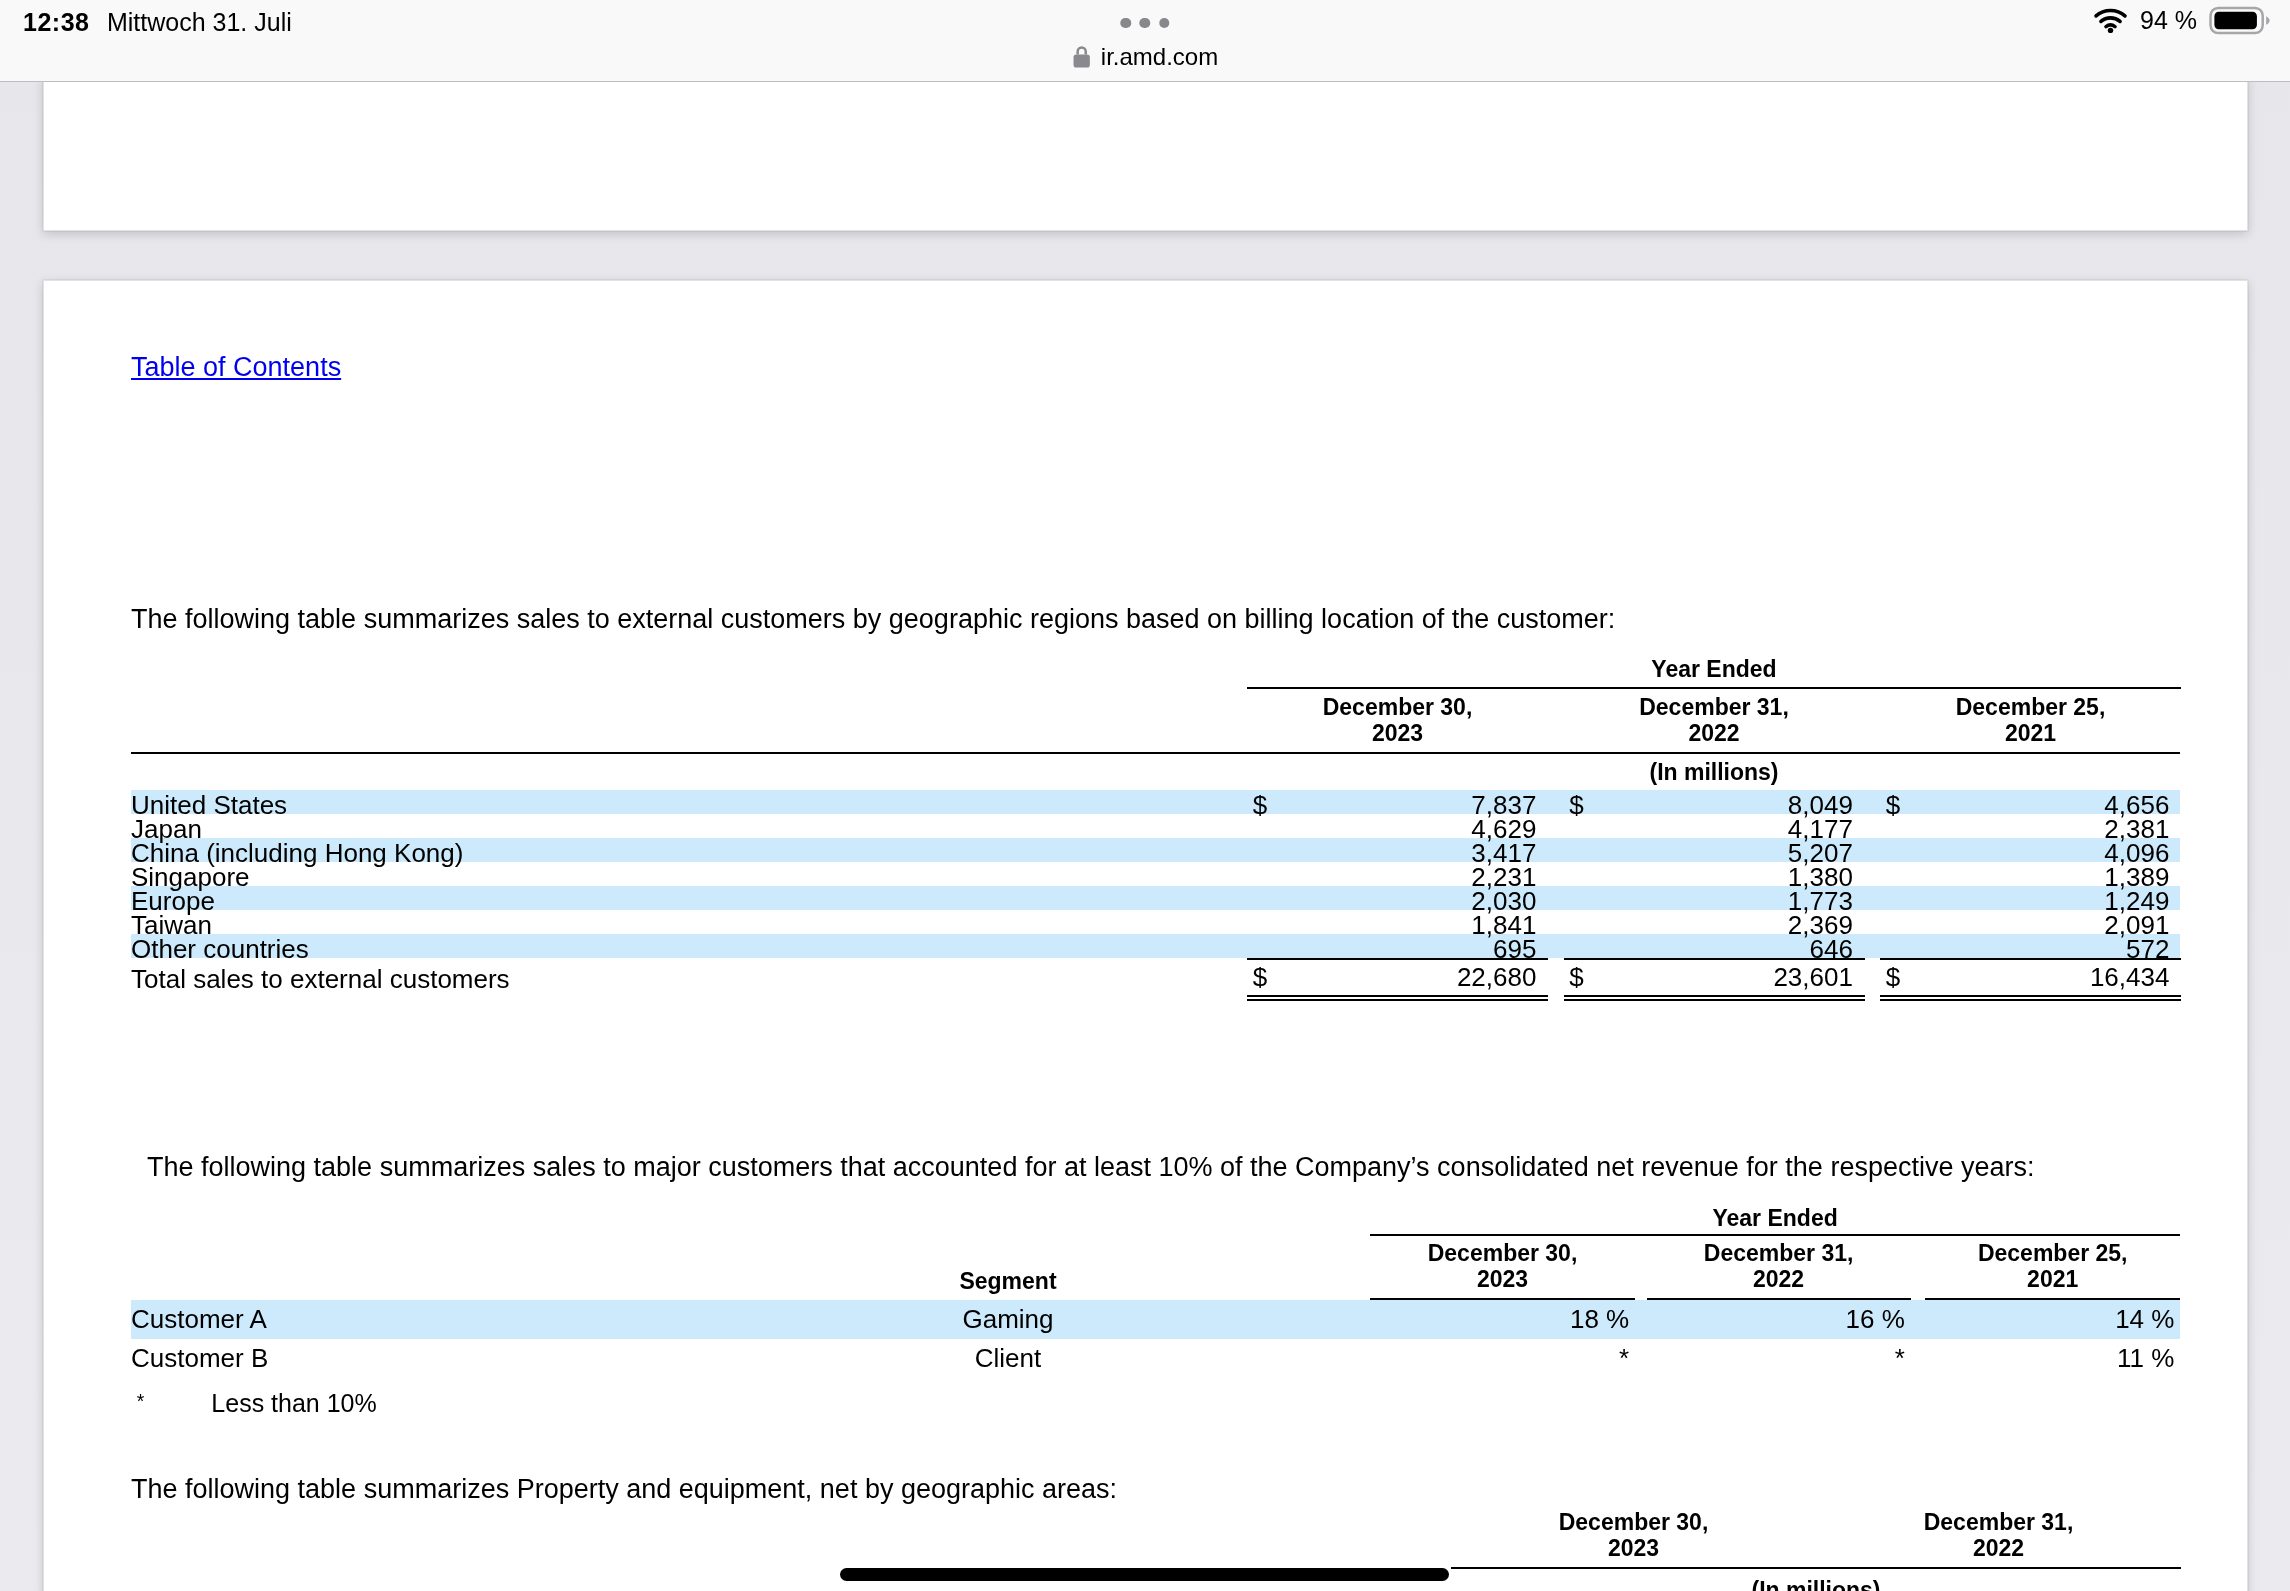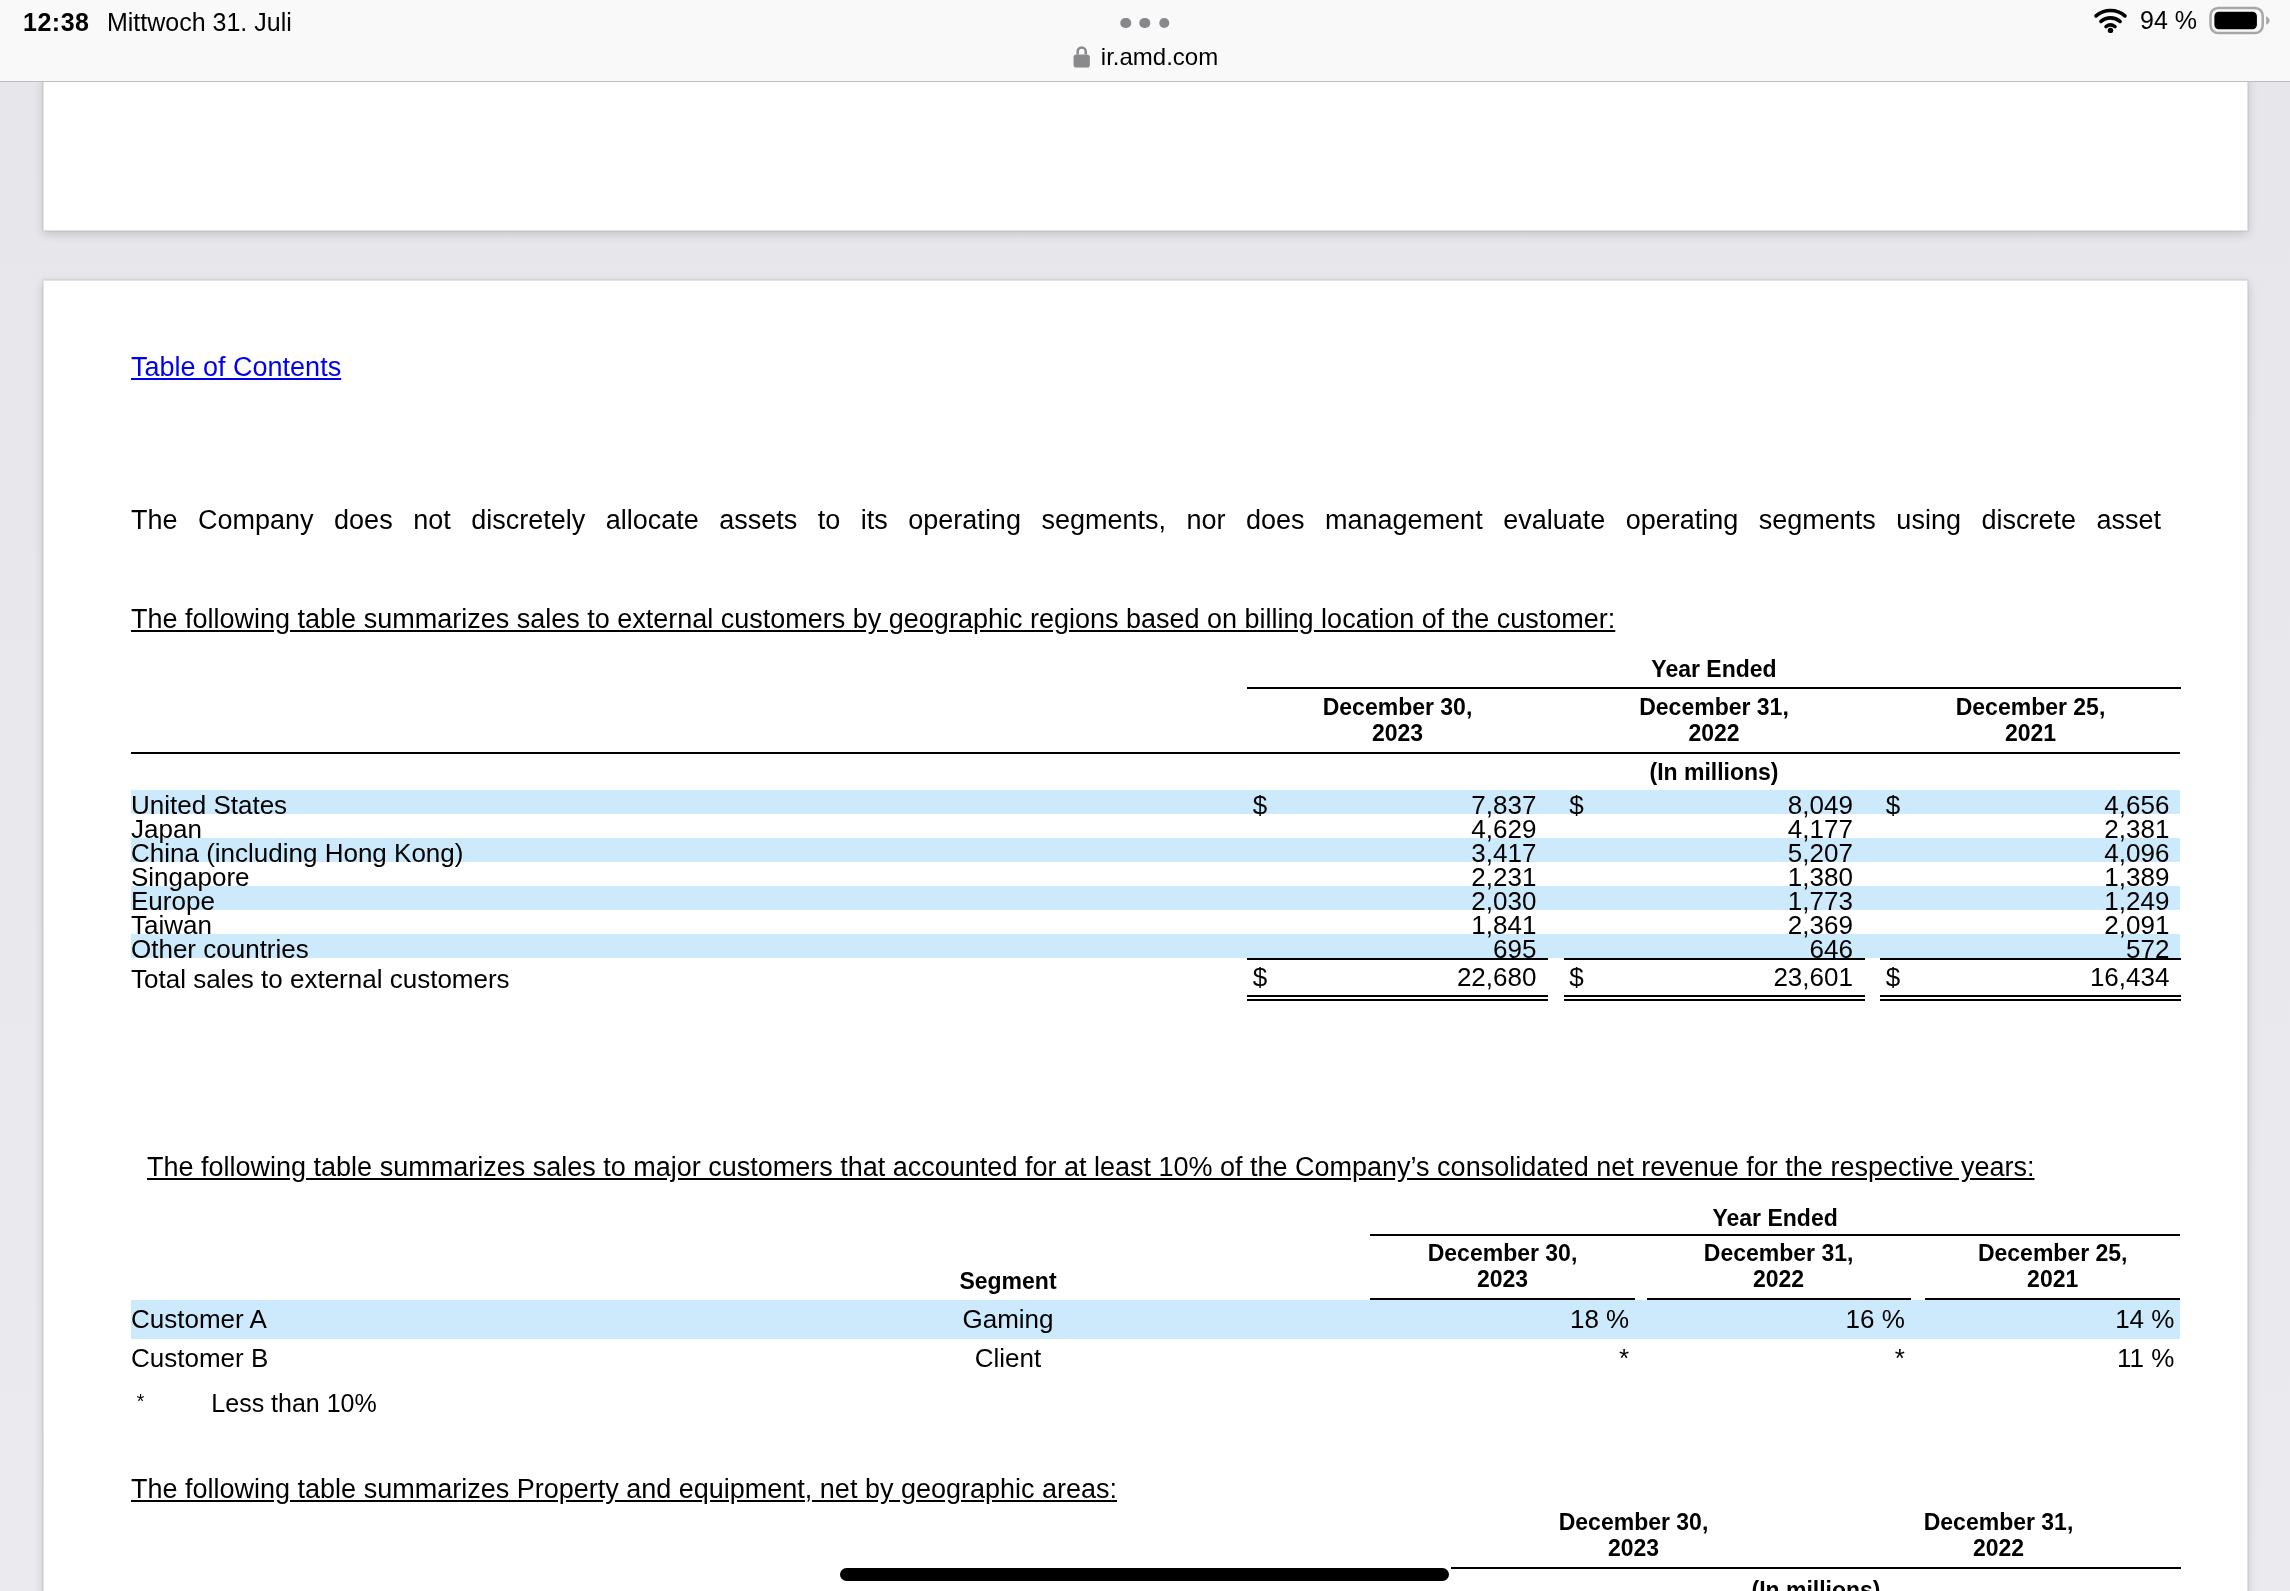--- a/index.html
+++ b/index.html
@@ -58,21 +58,21 @@
   }
   .sheet-prev { top: -5.8px; height: 155px; }
   .sheet-main { top: 198px; height: 1456px; }
 
   .block { position: absolute; left: 87px; width: 2030px; }
   .tblock { position: absolute; left: 87px; width: 2049px; }
 
   .toc-link { color: #0000EE; text-decoration: underline; font-size: 27px; line-height: 33px; }
   p.body-text { font-size: 27px; line-height: 37px; }
   .just { text-align: justify; text-align-last: justify; }
-  .nowrap { white-space: nowrap; text-decoration: underline; }
+  .nowrap { white-space: nowrap; }
 
   
   .t1-grid { display: grid; grid-template-columns: 1116px 301px 15.5px 301px 15.5px 301px; }
   .th { font-weight: 700; font-size: 23px; line-height: 26px; text-align: center; }
   .ye-cell { grid-column: 2 / 7; padding-bottom: 4.9px; border-bottom: 2.9px solid #000; height: 33px; }
   .t1-datehead { padding: 4.9px 0 5.8px; border-bottom: 2.9px solid #000; }
   .t1-datehead .th { align-self: end; }
   .inmill { grid-column: 2 / 7; padding: 5.8px 0 4.9px; }
   .drow { height: 24px; align-items: center; font-size: 26px; }
   .drow.stripe, .c-row.stripe { background: #cceafb; }
@@ -157,21 +157,20 @@
 
 <div class="viewport">
 
   <div class="sheet sheet-prev"></div>
 
   <div class="sheet sheet-main">
 
     <a class="toc-link block" style="top:70px; width:auto;" href="#">Table of Contents</a>
 
     <div class="block" style="top:221px;">
-      <p class="body-text just">The Company does not discretely allocate assets to its operating segments, nor does management evaluate operating segments using discrete asset</p>
     </div>
 
     <p class="block body-text nowrap" style="top:320px;">The following table summarizes sales to external customers by geographic regions based on billing location of the customer:</p>
 
     <div class="tblock" style="top:375px;">
       <div class="t1-grid">
         <div class="ye-cell th">Year Ended</div>
       </div>
       <div class="t1-grid t1-datehead">
         <div class="th g1">

